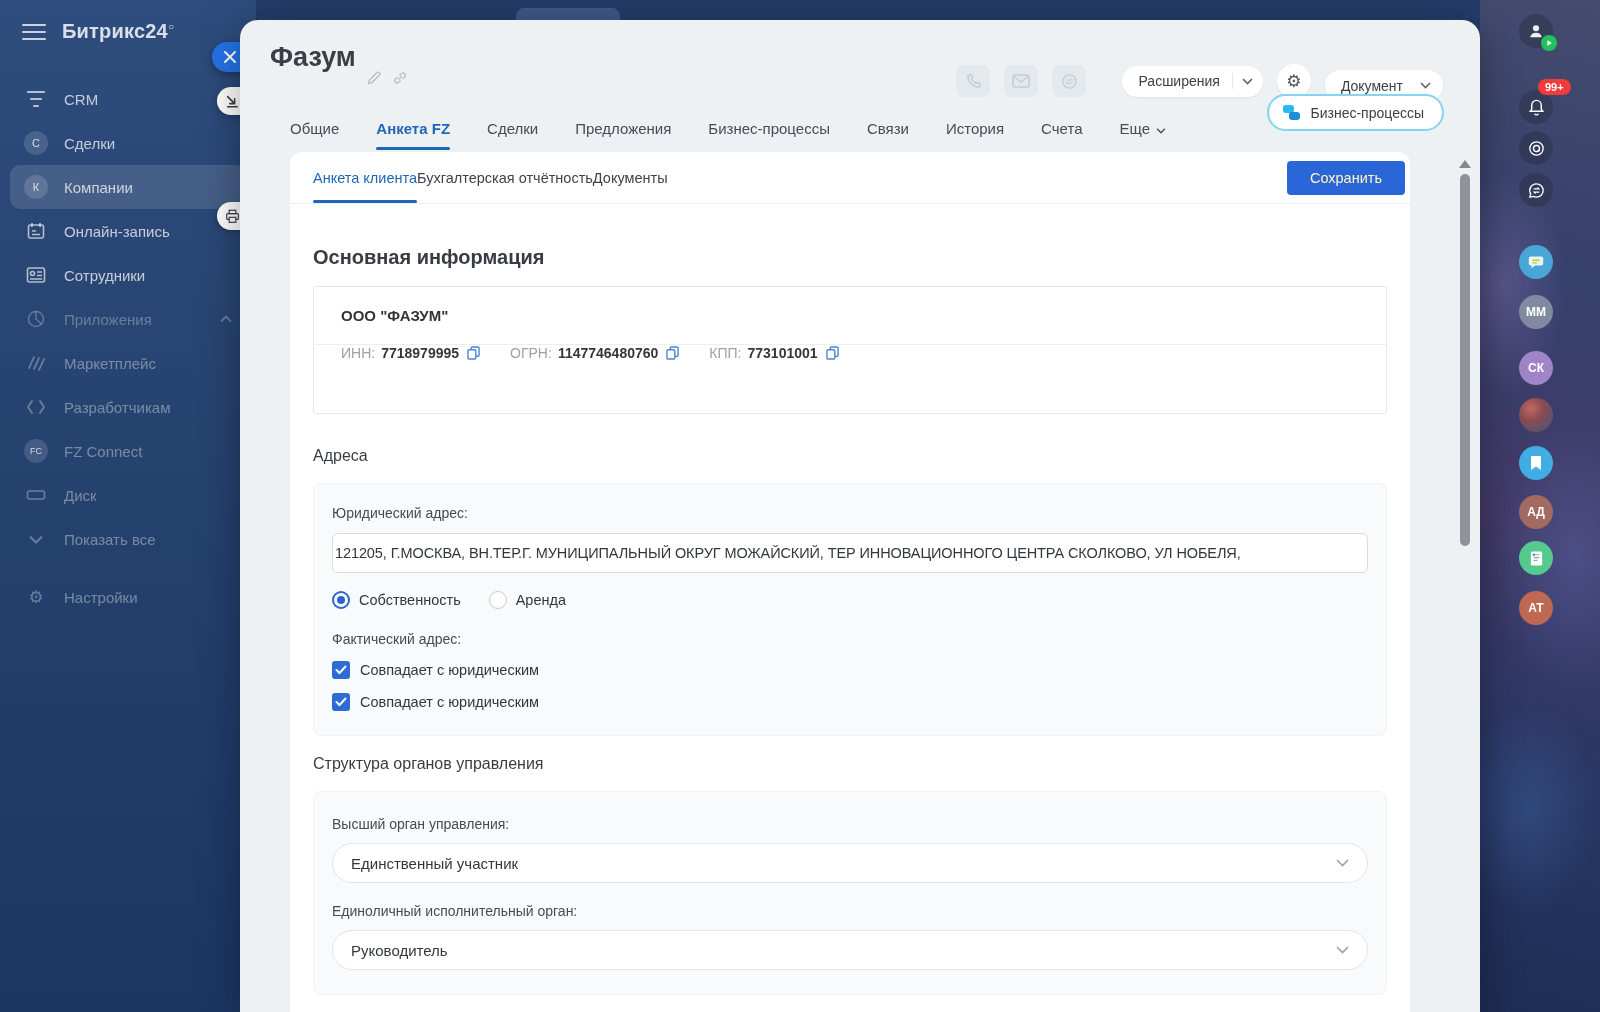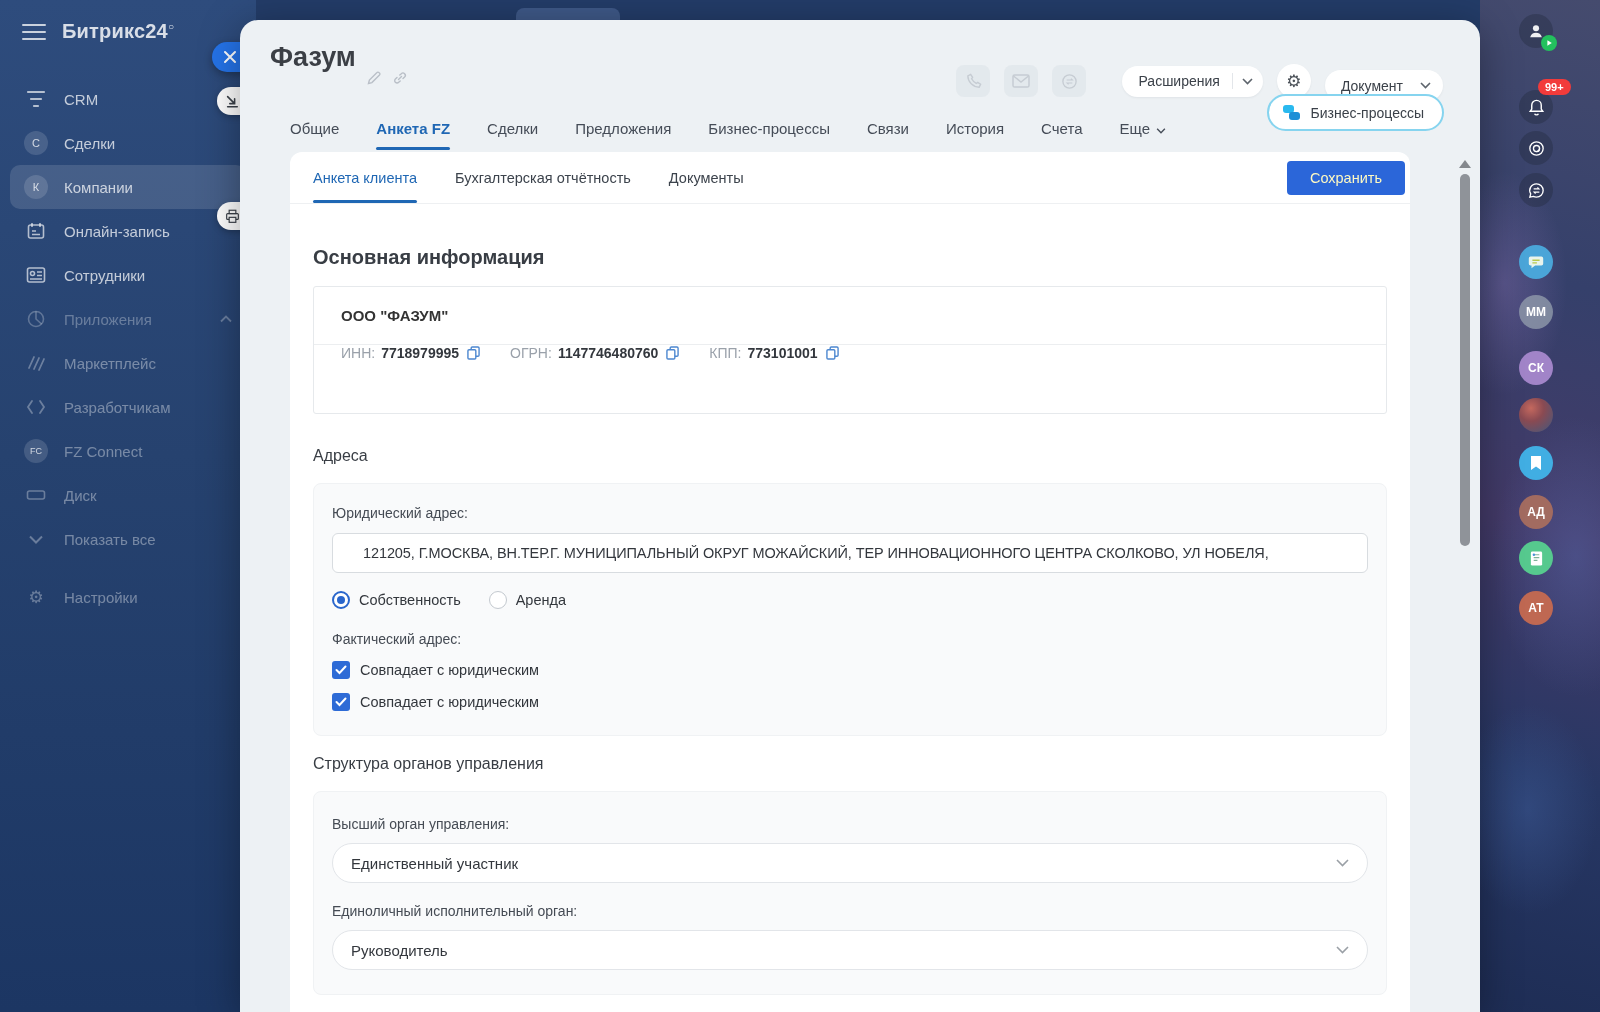--- a/index.html
+++ b/index.html
@@ -105,21 +105,21 @@
     border:2px solid #86d4ef; border-radius:19px; background:#fff; display:flex; align-items:center; gap:10px;
     font-size:14px; color:#3b4149; cursor:pointer; }
   .bp-ico { position:relative; width:18px; height:16px; }
   .bp-ico i { position:absolute; border-radius:3px; }
   .bp-ico .a { width:11px; height:8px; background:#29b9ef; left:0; top:0; }
   .bp-ico .b { width:11px; height:8px; background:#1e8fd6; left:6px; top:7px; }
 
   
   .inner-box { position:absolute; left:50px; top:132px; width:1120px; height:860px;
     background:#fff; border-radius:12px 12px 0 0; overflow:hidden; }
-  .inner-tabs { position:relative; height:52px; border-bottom:1px solid #eef0f2; display:flex; gap:38px; padding:0 23px; }
+  .inner-tabs { position:relative; height:52px; border-bottom:1px solid #eef0f2; display:flex; padding:0 23px; }
   .itab { font-size:14.5px; color:#3c434c; cursor:pointer; display:flex; align-items:center; position:relative; }
   .itab.active { color:#1f67b4; }
   .itab.active::after { content:""; position:absolute; left:0; right:0; bottom:0; height:3px; background:#1f67b4; border-radius:2px; }
   .save-btn { position:absolute; right:5px; top:9px; height:34px; padding:0 23px; background:#2b66d9;
     color:#fef9c3; font-size:14.5px; border:none; border-radius:4px; cursor:pointer; font-family:inherit; }
 
   .scroll-area { padding:0 23px; }
   .h-main { margin-top:42px; font-size:20px; font-weight:700; color:#383d44; }
   .h-sub  { font-size:16px; color:#383d44; font-weight:400; }
 
@@ -127,21 +127,21 @@
   .info-row1 { height:58px; display:flex; align-items:center; padding:0 27px; font-size:15px; font-weight:700; color:#333; border-bottom:1px solid #eceef0; }
   .info-row2 { height:68px; display:flex; align-items:flex-start; padding:0 27px; font-size:14px; }
   .req-group { display:flex; align-items:center; margin-right:30px; }
   .req-label { color:#9aa1aa; margin-right:6px; }
   .req-value { color:#33373d; font-weight:700; margin-right:8px; }
   .copy-ico { color:#4c87d0; cursor:pointer; }
 
   .gray-card { margin-top:18px; background:#f9fafb; border:1px solid #f0f2f4; border-radius:8px; padding:21px 18px 24px 18px; }
   .field-label { font-size:14px; color:#454b54; }
   .text-input { margin-top:12px; width:100%; height:40px; border:1px solid #d8dce0; border-radius:6px;
-    background:#fff; padding:0 30px; font-size:14.5px; color:#33373d; font-family:inherit; letter-spacing:-.1px; }
+    background:#fff; padding:0 2px; font-size:14.5px; color:#33373d; font-family:inherit; letter-spacing:-.1px; }
   .radio-row { margin-top:18px; display:flex; align-items:center; gap:28px; }
   .radio-opt { display:flex; align-items:center; gap:9px; font-size:14.5px; color:#33373d; cursor:pointer; }
   .radio { width:18px; height:18px; border-radius:50%; border:1px solid #c3c9cf; background:#fff; position:relative; }
   .radio.checked { border:2px solid #2a66cc; }
   .radio.checked::after { content:""; position:absolute; left:3px; top:3px; width:8px; height:8px; border-radius:50%; background:#2a66cc; }
   .chk-row { margin-top:14px; display:flex; align-items:center; gap:10px; font-size:14.5px; color:#33373d; cursor:pointer; }
   .checkbox { width:18px; height:18px; border-radius:3px; background:#2e6bd6; display:flex; align-items:center; justify-content:center; }
   .mt22 { margin-top:22px; }
   .mt32 { margin-top:33px; }
   .mt19 { margin-top:19px; }

